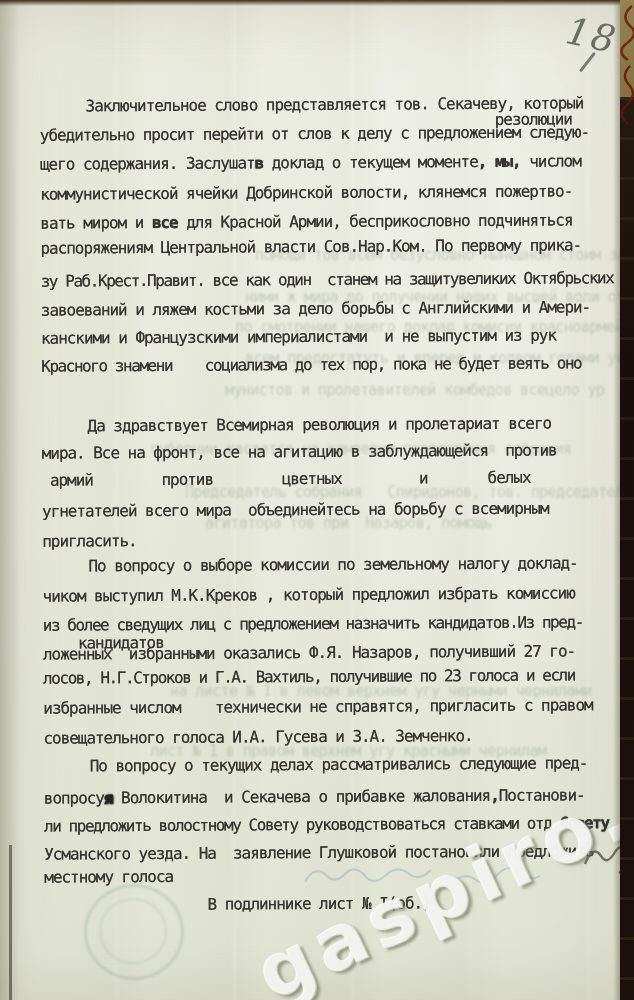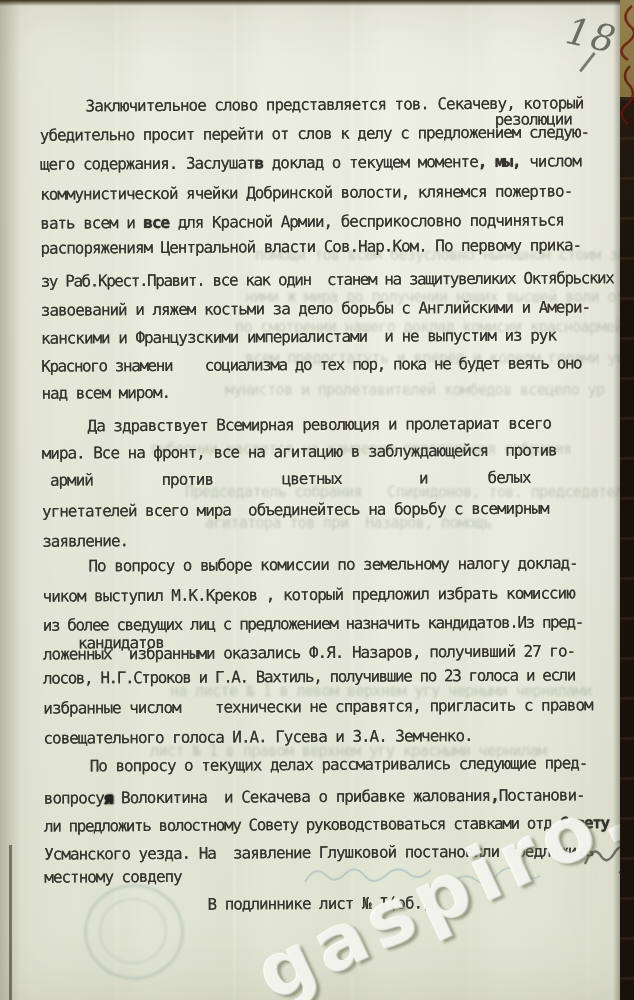--- a/index.html
+++ b/index.html
@@ -92,45 +92,44 @@
       <div class="gline" style="left: 170px; top: 682px;">на листе № 1 в левом верхнем угу черными чернилами</div>
       <div class="gline" style="left: 150px; top: 742px;">лист № 1 в правом верхнем угу красными чернилам</div>
     </div>
 
   <div class="text-layer">
       <div class="tline" style="left: 88px; top: 95px;"><span>Заключительное слово представляется тов. Секачеву, который</span></div>
       <div class="tline" style="left: 497px; top: 111px;"><span>резолюции</span></div>
       <div class="tline" style="left: 42px; top: 124px;"><span>убедительно просит перейти от слов к делу с предложением следую-</span></div>
       <div class="tline" style="left: 42px; top: 153px;"><span>щего содержания. Заслушат</span><span class="b">в</span><span> доклад о текущем моменте</span><span class="b">,</span><span> </span><span class="b">мы,</span><span> числом</span></div>
       <div class="tline" style="left: 42px; top: 183px;"><span>коммунистической ячейки Добринской волости, клянемся пожертво-</span></div>
-      <div class="tline" style="left: 42px; top: 212px;"><span>вать всем и </span><span class="b">все</span><span> для Красной Армии, бесприкословно подчиняться</span></div>
+      <div class="tline" style="left: 42px; top: 212px;"><span>вать миром и </span><span class="b">все</span><span> для Красной Армии, бесприкословно подчиняться</span></div>
       <div class="tline" style="left: 42px; top: 237px;"><span>распоряжениям Центральной власти Сов.Нар.Ком. По первому прика-</span></div>
       <div class="tline tight" style="left: 42px; top: 270px;"><span>зу Раб.Крест.Правит. все как один  станем на защитувеликих Октябрьских</span></div>
       <div class="tline" style="left: 42px; top: 299px;"><span>завоеваний и ляжем костьми за дело борьбы с Английскими и Амери-</span></div>
       <div class="tline" style="left: 42px; top: 327px;"><span>канскими и Французскими империалистами  и не выпустим из рук</span></div>
       <div class="tline tight" style="left: 42px; top: 355px;"><span>Красного знамени    социализма до тех пор, пока не будет веять оно</span></div>
-      <div class="tline" style="left: 42px; top: 382px;"><span>над всем миром.</span></div>
       <div class="tline" style="left: 88px; top: 415px;"><span>Да здравствует Всемирная революция и пролетариат всего</span></div>
       <div class="tline" style="left: 42px; top: 442px;"><span>мира. Все на фронт, все на агитацию в заблуждающейся  против</span></div>
       <div class="tline" style="left: 50px; top: 469px;"><span>армий        против        цветных         и       белых</span></div>
       <div class="tline" style="left: 42px; top: 500px;"><span>угнетателей всего мира  объединейтесь на борьбу с всемирным</span></div>
-      <div class="tline" style="left: 42px; top: 530px;"><span>заявление.</span></div>
+      <div class="tline" style="left: 42px; top: 530px;"><span>пригласить.</span></div>
       <div class="tline" style="left: 88px; top: 555px;"><span>По вопросу о выборе комиссии по земельному налогу доклад-</span></div>
       <div class="tline" style="left: 42px; top: 585px;"><span>чиком выступил М.К.Креков , который предложил избрать комиссию</span></div>
       <div class="tline tight" style="left: 42px; top: 614px;"><span>из более сведущих лиц с предложением назначить кандидатов.Из пред-</span></div>
       <div class="tline" style="left: 77px; top: 632px;"><span>кандидатов</span></div>
       <div class="tline" style="left: 42px; top: 643px;"><span>ложенных  избранными оказались Ф.Я. Назаров, получивший 27 го-</span></div>
       <div class="tline tight" style="left: 42px; top: 667px;"><span>лосов, Н.Г.Строков и Г.А. Вахтиль, получившие по 23 голоса и если</span></div>
       <div class="tline" style="left: 42px; top: 697px;"><span>избранные числом    технически не справятся, пригласить с правом</span></div>
       <div class="tline" style="left: 42px; top: 727px;"><span>совещательного голоса И.А. Гусева и З.А. Земченко.</span></div>
       <div class="tline" style="left: 88px; top: 755px;"><span>По вопросу о текущих делах рассматривались следующие пред-</span></div>
       <div class="tline" style="left: 42px; top: 787px;"><span>вопросу</span><span class="blot">я</span><span> Волокитина  и Секачева о прибавке жалования</span><span class="b">,</span><span>Постанови-</span></div>
       <div class="tline tight" style="left: 42px; top: 815px;"><span>ли предложить волостному Совету руководствоваться ставками отд.</span><span class="b">Совету</span></div>
       <div class="tline" style="left: 42px; top: 843px;"><span>Усманского уезда. На  заявление Глушковой постановили предложить</span></div>
-      <div class="tline" style="left: 42px; top: 866px;"><span>местному совдепу</span></div>
+      <div class="tline" style="left: 42px; top: 866px;"><span>местному голоса</span></div>
       <div class="tline" style="left: 205px; top: 894px;"><span>В подлиннике лист № I(об.)</span></div>
     </div>
 
   <div class="pagenum">18</div>
   <div class="pagenum-slash"></div>
 
   <div class="stamp"></div>
   <div class="stamp-inner"></div>
 
   <svg class="squiggle" style="left:300px;top:852px;opacity:0.5;" width="250" height="48" viewBox="0 0 250 48">

